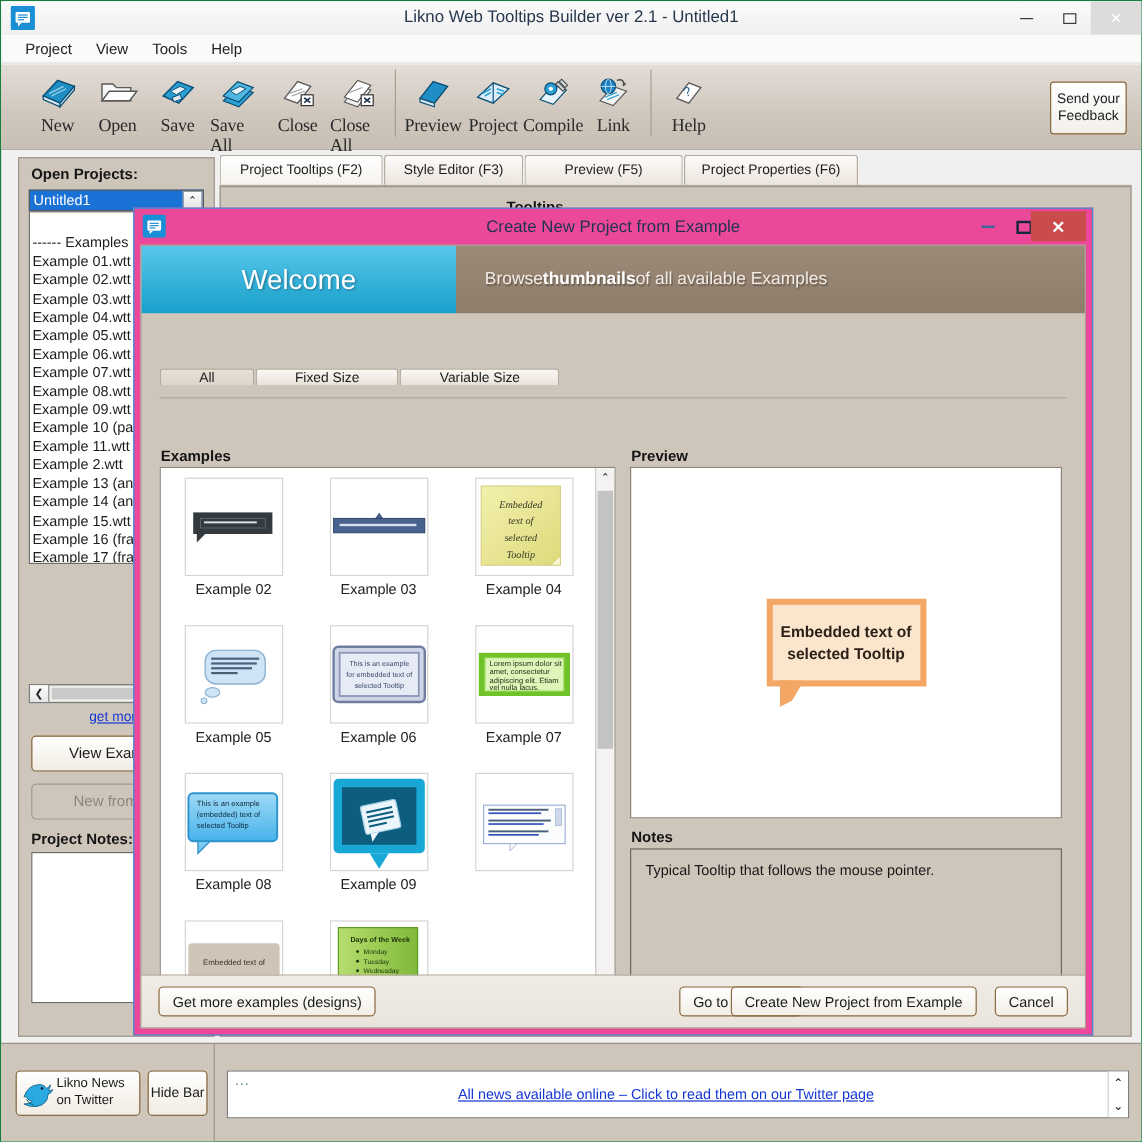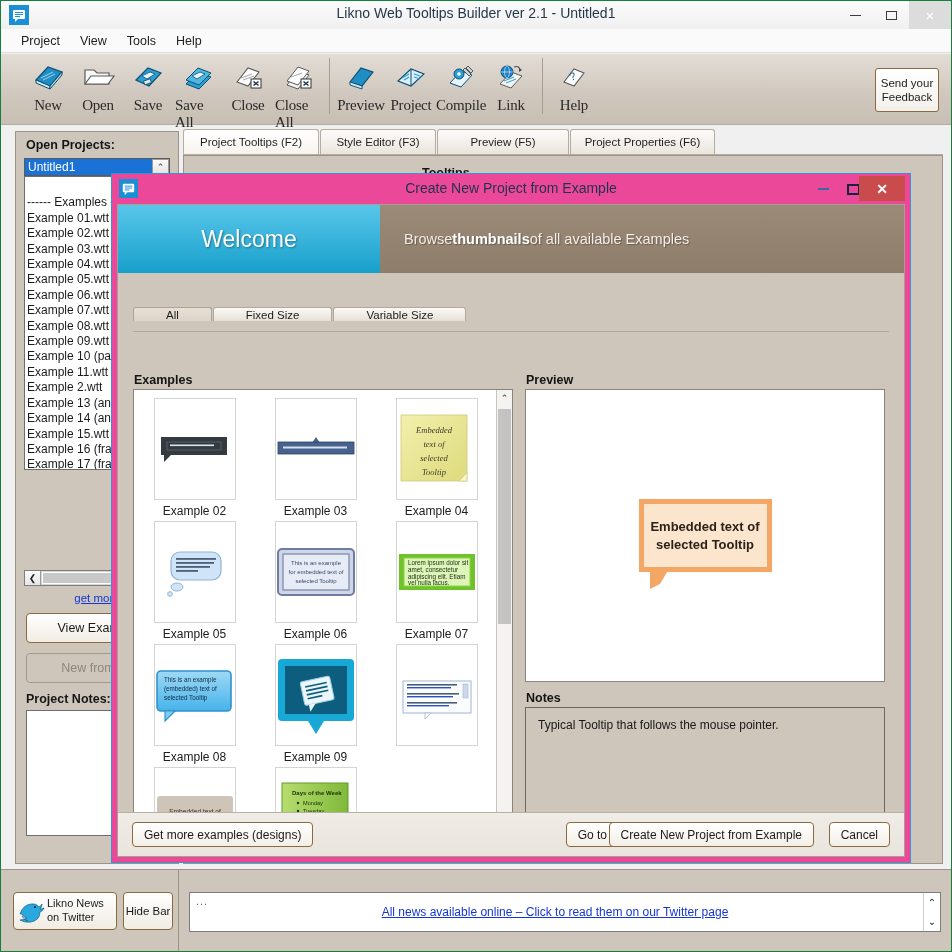--- a/index.html
+++ b/index.html
@@ -200,21 +200,21 @@
   #dlg-max{right:44px;width:26px;}
   #dlg-close{right:5px;width:46px;height:25px;top:2px;background:#c94b4b;}
   #dlg-min i{display:block;width:11px;height:2px;background:#3a6a9b;}
   #dlg-max i{display:block;width:13px;height:11px;border:2px solid #12263d;box-sizing:border-box;}
   #dlg-close i{color:#fff;font-size:14px;font-weight:bold;font-style:normal;}
   #dlg-body{
     position:absolute;left:5px;top:30px;right:5px;bottom:5px;
     background:#cec6bb;border:1px solid #a79e94;box-sizing:border-box;
   }
   
-  #banner{position:absolute;left:0;top:0;width:100%;height:68px;display:flex;}
+  #banner{position:absolute;left:0;top:0;width:100%;height:56px;display:flex;}
   #banner-welcome{
     width:262px;height:100%;
     background:linear-gradient(#59c6ea,#17a0cb);
     display:flex;align-items:center;justify-content:center;
     color:#ffffff;font-size:23px;
     text-shadow:1px 1px 2px rgba(0,0,0,.35);
   }
   #banner-desc{
     flex:1;height:100%;
     background:linear-gradient(#9b8a78,#8e7d6a);
@@ -240,21 +240,21 @@
     position:absolute;left:15px;top:184px;width:380px;height:445px;
     background:#ffffff;border:1px solid #8d8479;box-sizing:border-box;overflow:hidden;
   }
   #examples-grid{
     position:absolute;left:0;top:0;width:363px;height:100%;
     padding:8px 0 0 0;box-sizing:border-box;
     display:flex;flex-wrap:wrap;align-content:flex-start;
   }
   .ex-cell{width:121px;height:123px;display:flex;flex-direction:column;align-items:center;}
   .ex-thumb{
-    width:82px;height:102px;border:1px solid #d4d4d4;box-sizing:border-box;
+    width:82px;height:82px;border:1px solid #d4d4d4;box-sizing:border-box;
     background:#fff;position:relative;overflow:hidden;cursor:default;
     display:flex;align-items:center;justify-content:center;
   }
   .ex-cell.selected .ex-thumb{border:1px dotted #1b72d6;}
   .ex-name{font-size:12px;color:#202020;margin-top:4px;cursor:default;}
   .ex-cell.selected .ex-name{background:#1b72d6;color:#fff;padding:0 4px;}
   #ex-scroll{
     position:absolute;right:0;top:0;width:16px;height:100%;
     background:#f4f3f1;border-left:1px solid #c8c4bd;box-sizing:border-box;
   }

